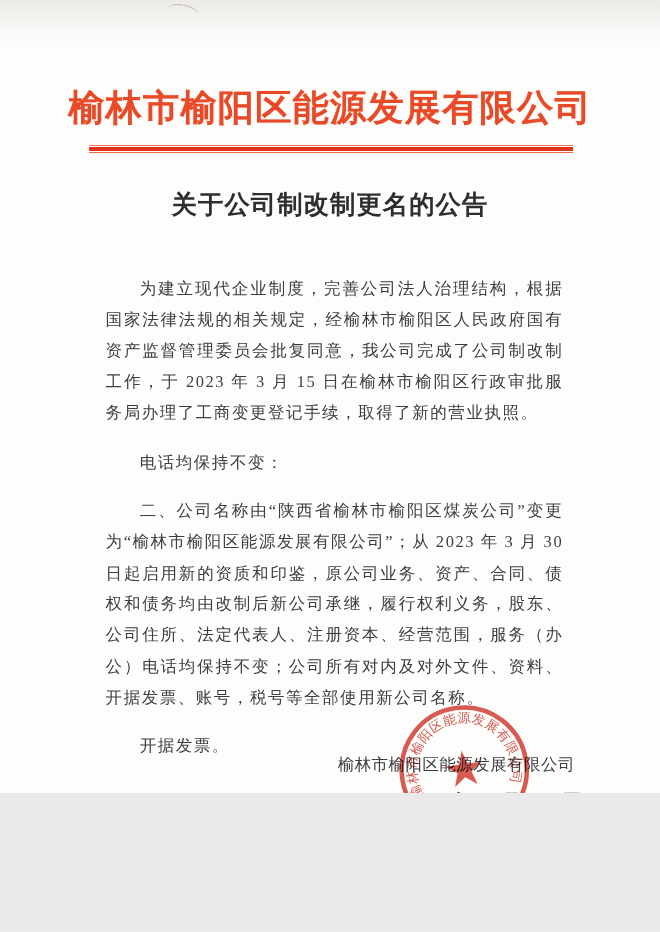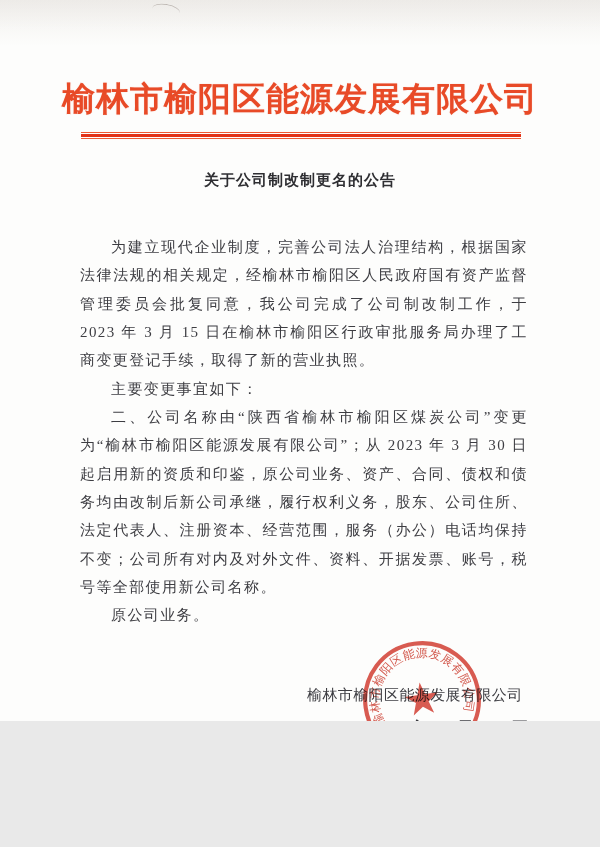--- a/index.html
+++ b/index.html
@@ -23,28 +23,28 @@
     position:absolute;left:81px;top:132px;width:440px;height:7px;
     background:linear-gradient(180deg,
       #ef5a33 0,#ef5a33 1px,
       rgba(255,255,255,.92) 1px,rgba(255,255,255,.92) 2px,
       #e23318 2px,#e23318 5px,
       rgba(255,255,255,.92) 5px,rgba(255,255,255,.92) 6px,
       #ef5a33 6px,#ef5a33 7px);
   }
   .doc-title{
     position:absolute;top:171px;left:0;width:100%;margin:0;text-align:center;
-    font-size:15px;font-weight:bold;color:#2e2e32;letter-spacing:1px;
+    font-size:23px;font-weight:bold;color:#2e2e32;letter-spacing:1px;
   }
   .body-text{
     position:absolute;top:233px;left:80px;width:448px;
     font-size:15px;line-height:28.35px;color:#3d3d42;letter-spacing:1.4px;
     text-align:justify;
   }
-  .body-text p{margin:0;text-indent:31px;}
+  .body-text p{margin:16px;text-indent:31px;}
   .sig-company{
     position:absolute;top:686px;left:307px;font-size:15px;color:#3d3d42;
     letter-spacing:0.4px;
   }
   .sig-date{
     position:absolute;top:716px;left:361px;font-size:20px;color:#3d3d42;
     letter-spacing:1px;
     font-weight:bold;
   }
   .seal{
@@ -63,23 +63,23 @@
   <div class="pen-mark"></div>
 
   <div class="letterhead">榆林市榆阳区能源发展有限公司</div>
 
   <div class="divider"></div>
 
   <h1 class="doc-title">关于公司制改制更名的公告</h1>
 
   <div class="body-text">
     <p>为建立现代企业制度，完善公司法人治理结构，根据国家法律法规的相关规定，经榆林市榆阳区人民政府国有资产监督管理委员会批复同意，我公司完成了公司制改制工作，于 2023 年 3 月 15 日在榆林市榆阳区行政审批服务局办理了工商变更登记手续，取得了新的营业执照。</p>
-    <p>主要变更事宜如下：</p>
+    <p>电话均保持不变：</p>
     <p>二、公司名称由“陕西省榆林市榆阳区煤炭公司”变更为“榆林市榆阳区能源发展有限公司”；从 2023 年 3 月 30 日起启用新的资质和印鉴，原公司业务、资产、合同、债权和债务均由改制后新公司承继，履行权利义务，股东、公司住所、法定代表人、注册资本、经营范围，服务（办公）电话均保持不变；公司所有对内及对外文件、资料、开据发票、账号，税号等全部使用新公司名称。</p>
-    <p>原公司业务。</p>
+    <p>开据发票。</p>
   </div>
 
   <div class="sig-company">榆林市榆阳区能源发展有限公司</div>
 
   <div class="sig-date">2023 年 3 月 17 日</div>
 
   <svg class="seal" viewBox="0 0 120 120">
     <defs>
       <path id="sealArcTop" d="M 21.3,76.4 A 42,42 0 1 1 98.7,76.4" fill="none"></path>
       <path id="sealArcBottom" d="M 34.2,96.9 A 45,45 0 0 0 85.8,96.9" fill="none"></path>

